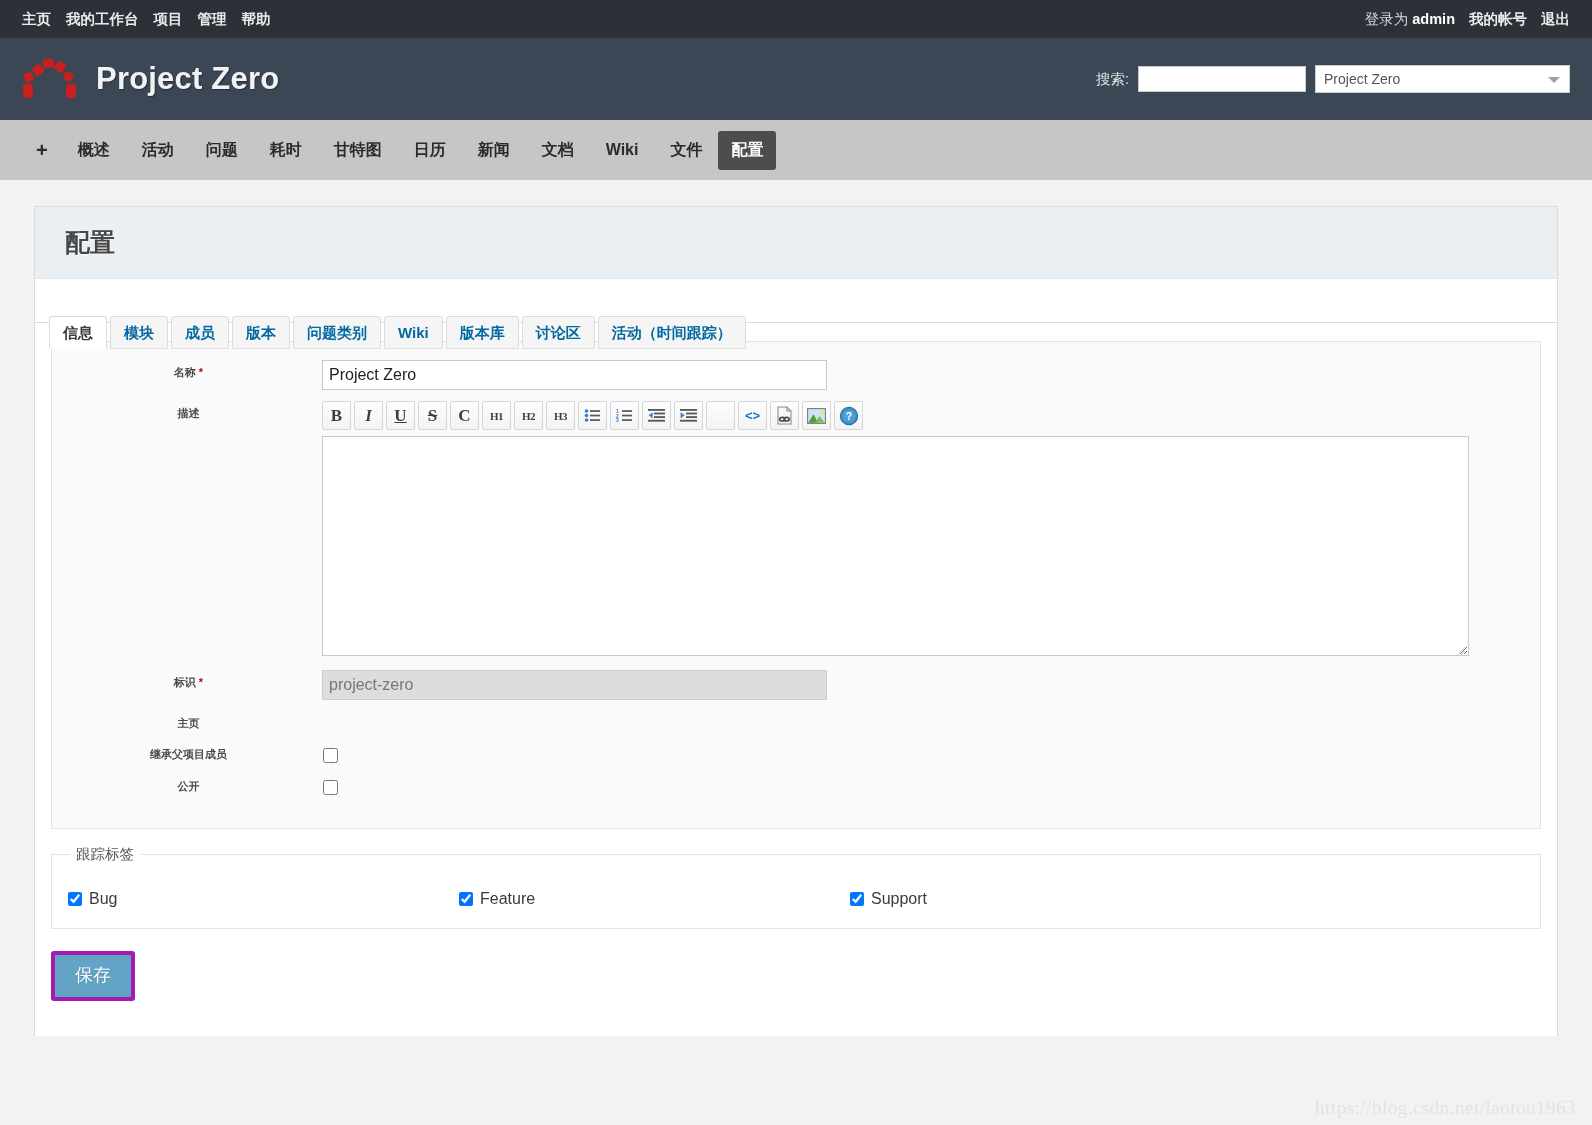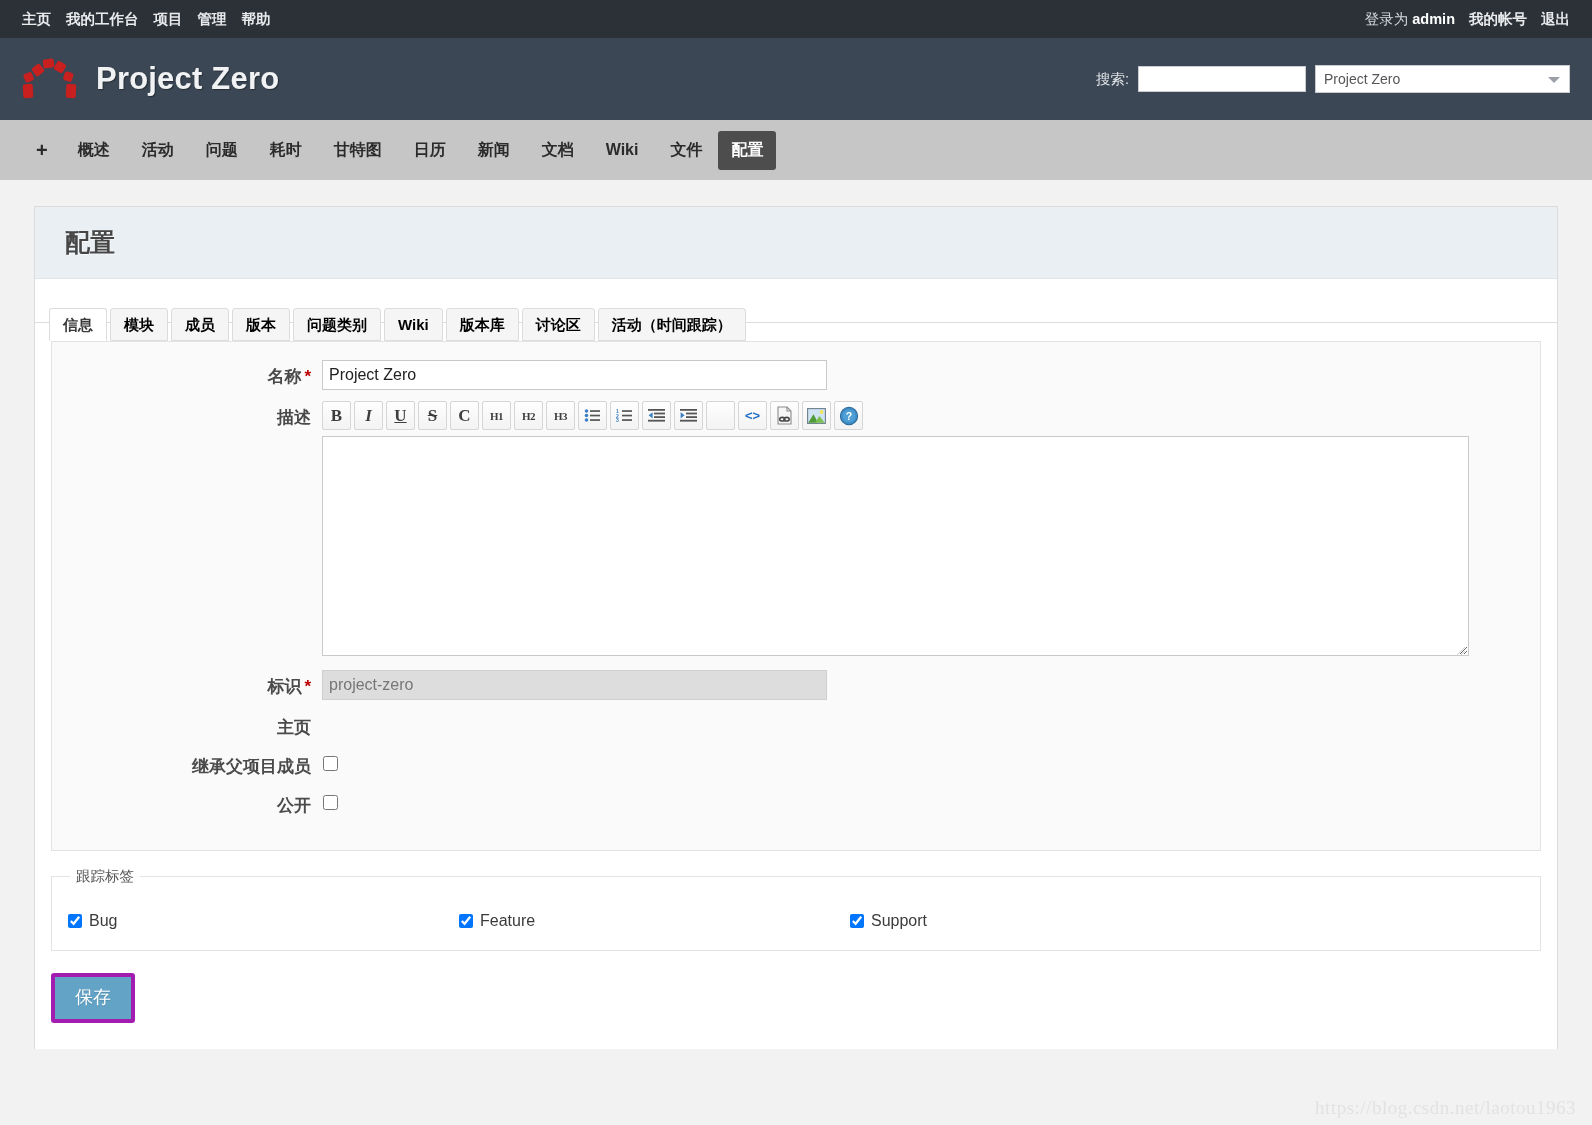--- a/index.html
+++ b/index.html
@@ -145,30 +145,30 @@
     padding: 22px 14px 0 14px;
     border-bottom: 1px solid #dcdcdc;
     position: relative;
     height: 44px;
   }
   .tabs {
     display: flex;
     align-items: flex-end;
     gap: 3px;
     position: relative;
-    top: 7px;
+    top: 15px;
   }
   .tabs .tab {
     background: #f5f5f5;
     border: 1px solid #dcdcdc;
     border-bottom: 1px solid #dcdcdc;
     padding: 7px 13px 7px 13px;
     font-size: 15px;
     font-weight: bold;
-    color: #000000;
+    color: #0369a1;
     text-decoration: none;
     border-radius: 3px 3px 0 0;
     white-space: nowrap;
     line-height: 17px;
   }
   .tabs .tab.selected {
     background: #fff;
     border-bottom-color: #fff;
     color: #3a3a3a;
   }
@@ -181,25 +181,25 @@
     background: #fafafa;
     padding: 18px 14px 22px 14px;
   }
   .frow {
     display: flex;
     align-items: flex-start;
     margin-bottom: 11px;
   }
   .flabel {
     width: 256px;
-    text-align: right;
+    text-align: center;
     padding-right: 11px;
     padding-top: 5px;
     font-weight: bold;
-    font-size: 17px;
+    font-size: 11px;
     color: #4a4a4a;
     flex: none;
   }
   .flabel .req { color: #bb0000; font-weight: bold; margin-left: 3px; }
   .fctrl { flex: 1 1 auto; }
   input.txt {
     width: 505px;
     height: 30px;
     border: 1px solid #c9c9c9;
     padding: 3px 6px;

